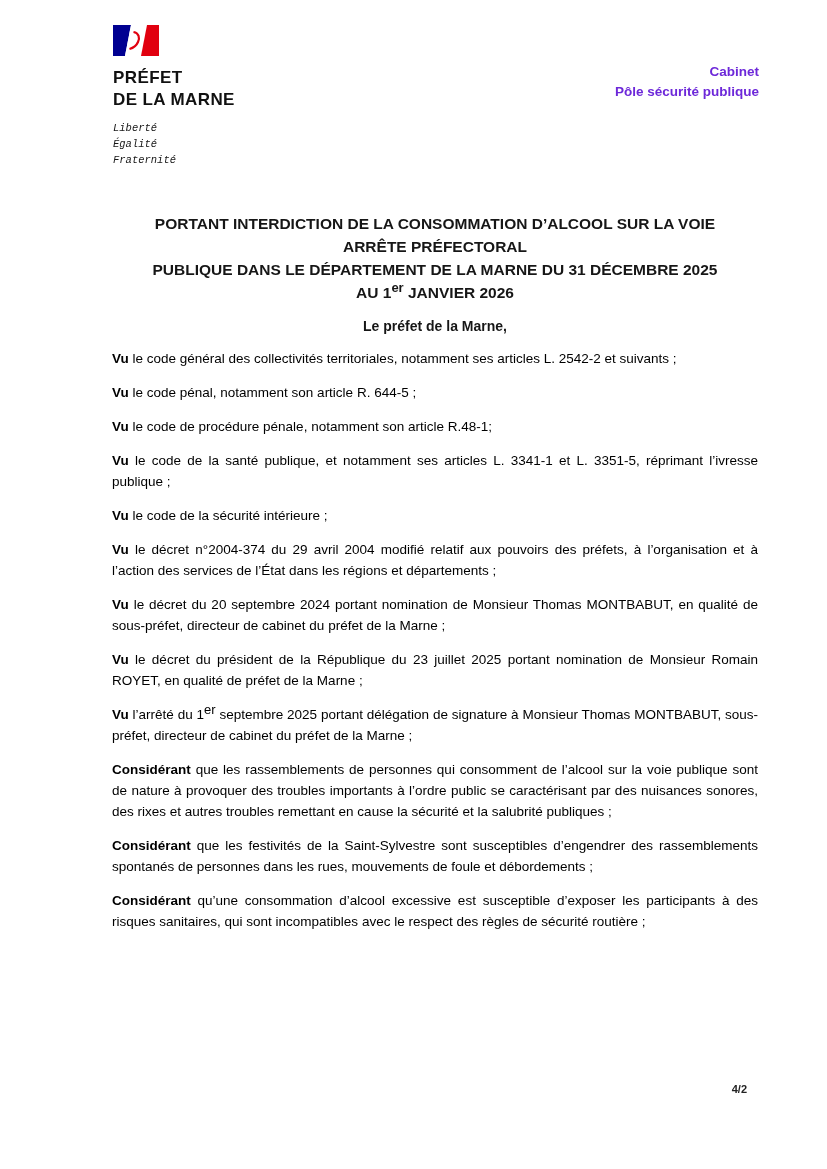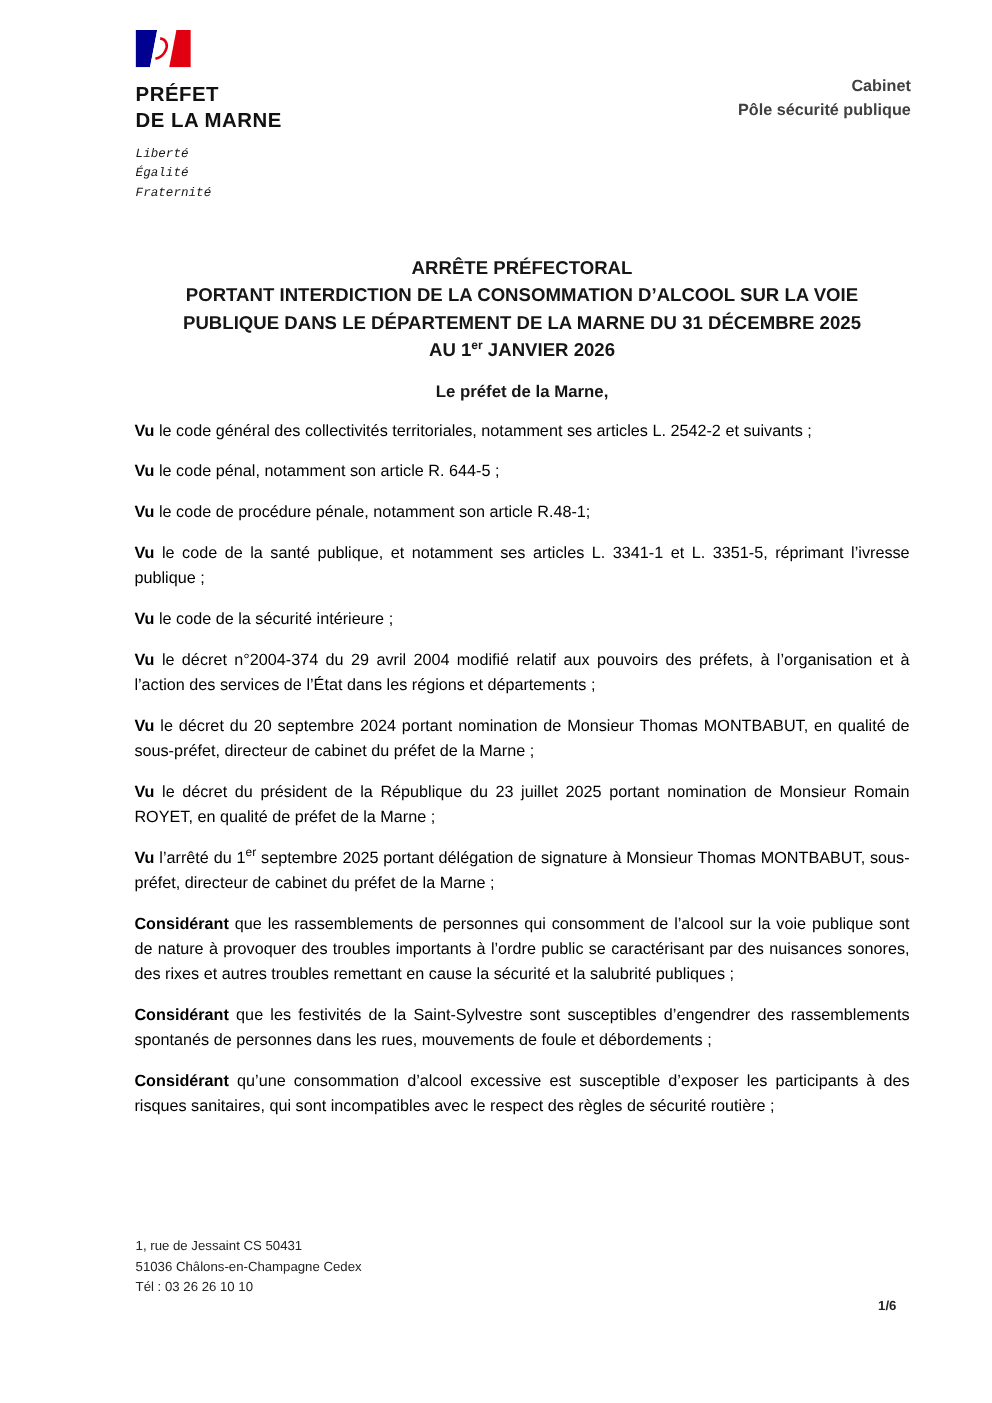--- a/index.html
+++ b/index.html
@@ -39,21 +39,21 @@
     color: #161616;
   }
   .service-block {
     position: absolute;
     right: 68px;
     top: 62px;
     text-align: right;
     font-weight: bold;
     font-size: 13.5px;
     line-height: 19.5px;
-    color: #404040;
+    color: #6d28d9;
   }
   .content {
     position: absolute;
     left: 112px;
     top: 212px;
     width: 646px;
   }
   .doc-title {
     margin: 0;
     text-align: center;
@@ -74,21 +74,21 @@
     margin-top: 6px;
   }
   .para {
     margin: 13px 0 0 0;
     text-align: justify;
     font-size: 13.5px;
     line-height: 21px;
     color: #000000;
   }
   .para sup, .doc-title sup {
-    font-size: 10px;
+    font-size: 13px;
     line-height: 0;
   }
   .footer-address {
     position: absolute;
     left: 113px;
     top: 1031px;
     font-size: 11px;
     line-height: 17px;
     color: #222222;
   }
@@ -124,43 +124,38 @@
     </div>
   </div>
 
   <div class="service-block">
     <div>Cabinet</div>
     <div>Pôle sécurité publique</div>
   </div>
 
   <div class="content">
     <h1 class="doc-title">
+        <div><span>PORTANT INTERDICTION DE LA CONSOMMATION D’ALCOOL SUR LA VOIE</span></div>
         <div><span>ARRÊTE PRÉFECTORAL</span></div>
-        <div><span>PORTANT INTERDICTION DE LA CONSOMMATION D’ALCOOL SUR LA VOIE</span></div>
         <div><span>PUBLIQUE DANS LE DÉPARTEMENT DE LA MARNE DU 31 DÉCEMBRE 2025</span></div>
         <div><span>AU 1</span><sup>er</sup><span> JANVIER 2026</span></div>
       </h1>
     <p class="subtitle">Le préfet de la Marne,</p>
     <div class="paragraphs">
         <p class="para"><span style="font-weight: bold;">Vu</span><span> le code général des collectivités territoriales, notamment ses articles L. 2542-2 et suivants ;</span></p>
         <p class="para"><span style="font-weight: bold;">Vu</span><span> le code pénal, notamment son article R. 644-5 ;</span></p>
         <p class="para"><span style="font-weight: bold;">Vu</span><span> le code de procédure pénale, notamment son article R.48-1;</span></p>
         <p class="para"><span style="font-weight: bold;">Vu</span><span> le code de la santé publique, et notamment ses articles L. 3341-1 et L. 3351-5, réprimant l’ivresse publique ;</span></p>
         <p class="para"><span style="font-weight: bold;">Vu</span><span> le code de la sécurité intérieure ;</span></p>
         <p class="para"><span style="font-weight: bold;">Vu</span><span> le décret n°2004-374 du 29 avril 2004 modifié relatif aux pouvoirs des préfets, à l’organisation et à l’action des services de l’État dans les régions et départements ;</span></p>
         <p class="para"><span style="font-weight: bold;">Vu</span><span> le décret du 20 septembre 2024 portant nomination de Monsieur Thomas MONTBABUT, en qualité de sous-préfet, directeur de cabinet du préfet de la Marne ;</span></p>
         <p class="para"><span style="font-weight: bold;">Vu</span><span> le décret du président de la République du 23 juillet 2025 portant nomination de Monsieur Romain ROYET, en qualité de préfet de la Marne ;</span></p>
         <p class="para"><span style="font-weight: bold;">Vu</span><span> l’arrêté du 1</span><sup>er</sup><span> septembre 2025 portant délégation de signature à Monsieur Thomas MONTBABUT, sous-préfet, directeur de cabinet du préfet de la Marne ;</span></p>
         <p class="para"><span style="font-weight: bold;">Considérant</span><span> que les rassemblements de personnes qui consomment de l’alcool sur la voie publique sont de nature à provoquer des troubles importants à l’ordre public se caractérisant par des nuisances sonores, des rixes et autres troubles remettant en cause la sécurité et la salubrité publiques ;</span></p>
         <p class="para"><span style="font-weight: bold;">Considérant</span><span> que les festivités de la Saint-Sylvestre sont susceptibles d’engendrer des rassemblements spontanés de personnes dans les rues, mouvements de foule et débordements ;</span></p>
         <p class="para"><span style="font-weight: bold;">Considérant</span><span> qu’une consommation d’alcool excessive est susceptible d’exposer les participants à des risques sanitaires, qui sont incompatibles avec le respect des règles de sécurité routière ;</span></p>
       </div>
   </div>
 
-  <div class="footer-address">
-    <div>1, rue de Jessaint CS 50431</div>
-    <div>51036 Châlons-en-Champagne Cedex</div>
-    <div>Tél : 03 26 26 10 10</div>
-  </div>
 
-  <div class="page-number">1/6</div>
+  <div class="page-number">4/2</div>
 
 </div>
 
 </body></html>

